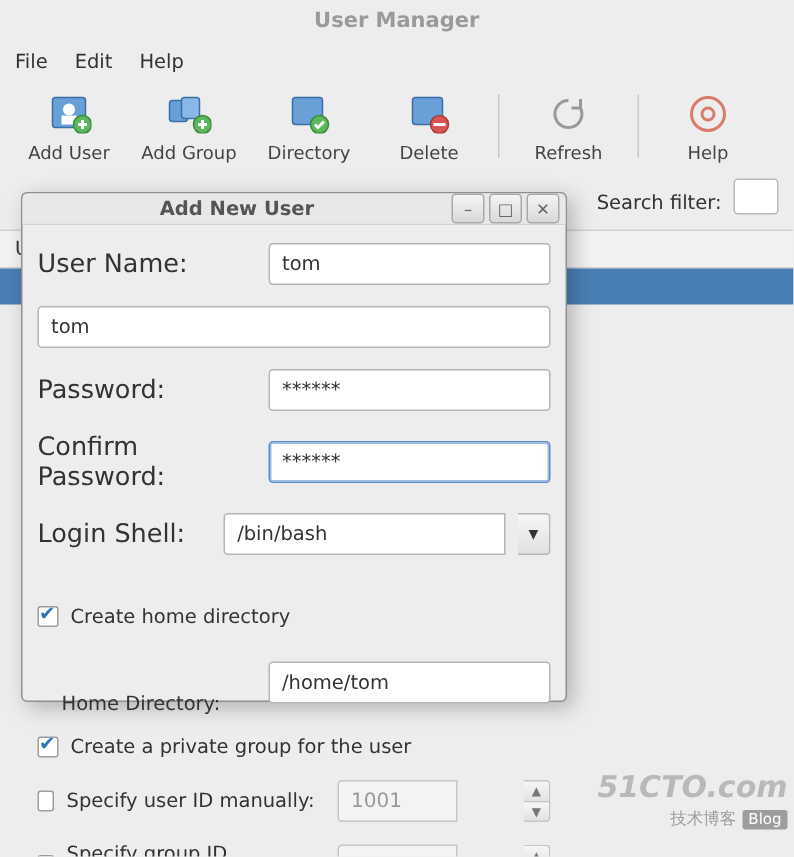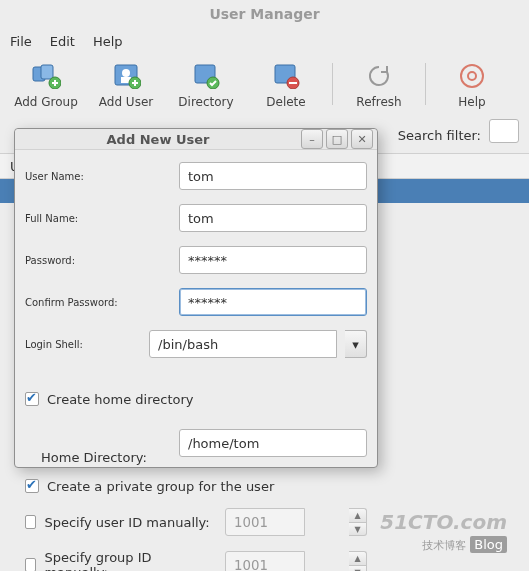--- a/index.html
+++ b/index.html
@@ -28,82 +28,82 @@
   box-shadow: 4px 4px 14px rgba(0,0,0,0.25);
   display: flex; flex-direction: column;
 }
 .titlebar { display: flex; align-items: center; height: 30px; background: #e8e8e8; border-bottom: 1px solid #d2d2d2; border-radius: 4px 4px 0 0; }
 .titlebar .title { flex: 1; text-align: center; font-weight: bold; color: #555; font-size: 13px; }
 .winbtns { display: flex; gap: 3px; padding-right: 4px; }
 .winbtn { width: 22px; height: 20px; background: linear-gradient(#f4f4f4,#d9d9d9); border: 1px solid #a9a9a9; border-radius: 3px; display: flex; align-items: center; justify-content: center; font-size: 11px; color: #666; cursor: default; }
 
 .dlg-body { padding: 12px 10px; display: flex; flex-direction: column; gap: 14px; }
 .field { display: flex; align-items: center; gap: 8px; }
-.field label { width: 150px; color: #333; font-size: 10px; }
+.field label { width: 150px; color: #333; font-size: 17px; }
 .txt { flex: 1; height: 28px; border: 1px solid #b5b5b5; border-radius: 3px; padding: 0 8px; background: #fff; font-size: 13px; color: #333; }
 .txt.focused { border: 1px solid #5a8fc5; box-shadow: 0 0 0 1px #9cbde0 inset; }
 .shell-row .txt { flex: 1; border-top-right-radius: 0; border-bottom-right-radius: 0; }
 .drop { width: 28px; height: 28px; border: 1px solid #b5b5b5; border-left: 0; border-radius: 0 3px 3px 0; background: linear-gradient(#f6f6f6,#e0e0e0); display: flex; align-items: center; justify-content: center; }
 
 .chk-row { display: flex; align-items: flex-start; gap: 8px; }
 .chk { width: 14px; height: 14px; border: 1px solid #9c9c9c; border-radius: 2px; background: #fff; position: relative; }
 .chk.checked::after { content: "✔"; position: absolute; left: 0; top: -3px; font-size: 13px; color: #2c72b8; }
 
 .sub-field { display: flex; align-items: center; gap: 8px; margin-left: 16px; }
 .sub-field label { width: 132px; margin-top: 29px; }
 .spin-row { display: flex; align-items: center; gap: 8px; }
 .spin-row .lbl2 { width: 220px; }
 .spin { display: flex; align-items: center; gap: 44px; }
 .spin input { width: 80px; height: 28px; border: 1px solid #c5c5c5; border-radius: 3px 0 0 3px; padding: 0 8px; color: #999; background: #f3f3f3; }
 .spin .btns { display: flex; flex-direction: column; }
 .spin .btns div { width: 18px; height: 14px; border: 1px solid #c5c5c5; border-left: 0; background: linear-gradient(#f6f6f6,#e2e2e2); display: flex; align-items: center; justify-content: center; font-size: 8px; color: #777; }
 .spin .btns div:first-child { border-radius: 0 3px 0 0; border-bottom: 0; }
 .spin .btns div:last-child { border-radius: 0 0 3px 0; }
 
-.watermark { position: absolute; right: 22px; bottom: 18px; text-align: right; }
+.watermark { position: absolute; right: 4px; bottom: 18px; text-align: right; }
 .watermark .wm1 { font-style: italic; font-weight: bold; font-size: 20px; color: #b9b9b9; }
 .watermark .wm2 { font-size: 11px; color: #9d9d9d; margin-top: 2px; }
-.watermark .badge { display: inline-block; background: #9d9d9d; color: #fff; font-size: 13px; padding: 1px 4px; border-radius: 2px; margin-left: 4px; font-style: normal; }
+.watermark .badge { display: inline-block; background: #9d9d9d; color: #fff; font-size: 10px; padding: 1px 4px; border-radius: 2px; margin-left: 4px; font-style: normal; }
 
 svg { display: block; }
 </style>
 </head>
 <body>
 
 <div class="app-title">User Manager</div>
 
 <div class="menubar">
   <span>File</span>
   <span>Edit</span>
   <span>Help</span>
 </div>
 
 <div class="toolbar">
-  <div class="tool">
-    <span class="ticon">
-      <svg width="30" height="26">
-          <rect x="2" y="4" width="12" height="14" rx="2" fill="#6aa0d8" stroke="#3a6fa5"></rect>
-          <rect x="10" y="2" width="12" height="14" rx="2" fill="#8ab8e6" stroke="#3a6fa5"></rect>
-          <circle cx="24" cy="20" r="6" fill="#5cb85c" stroke="#3a8a3a"></circle>
-          <path d="M24 17v6M21 20h6" stroke="#fff" stroke-width="2"></path>
-        </svg>
-    </span>
-    <span class="lbl">Add Group</span>
-  </div>
   <div class="tool">
     <span class="ticon">
       <svg width="30" height="26">
           <rect x="4" y="2" width="22" height="20" rx="2" fill="#6aa0d8" stroke="#3a6fa5"></rect>
           <circle cx="15" cy="10" r="4" fill="#fff"></circle>
           <rect x="10" y="14" width="10" height="6" fill="#fff"></rect>
           <circle cx="24" cy="20" r="6" fill="#5cb85c" stroke="#3a8a3a"></circle>
           <path d="M24 17v6M21 20h6" stroke="#fff" stroke-width="2"></path>
         </svg>
     </span>
     <span class="lbl">Add User</span>
+  </div>
+  <div class="tool">
+    <span class="ticon">
+      <svg width="30" height="26">
+          <rect x="2" y="4" width="12" height="14" rx="2" fill="#6aa0d8" stroke="#3a6fa5"></rect>
+          <rect x="10" y="2" width="12" height="14" rx="2" fill="#8ab8e6" stroke="#3a6fa5"></rect>
+          <circle cx="24" cy="20" r="6" fill="#5cb85c" stroke="#3a8a3a"></circle>
+          <path d="M24 17v6M21 20h6" stroke="#fff" stroke-width="2"></path>
+        </svg>
+    </span>
+    <span class="lbl">Add Group</span>
   </div>
   <div class="tool">
     <span class="ticon">
       <svg width="30" height="26">
           <rect x="4" y="2" width="20" height="18" rx="2" fill="#6aa0d8" stroke="#3a6fa5"></rect>
           <circle cx="22" cy="20" r="6" fill="#5cb85c" stroke="#3a8a3a"></circle>
           <path d="M19 20l2 2 4-4" stroke="#fff" stroke-width="2" fill="none"></path>
         </svg>
     </span>
     <span class="lbl">Directory</span>
@@ -165,21 +165,20 @@
         </div>
     </div>
   </div>
   <div class="dlg-body">
 
     <div class="field">
       <label>User Name:</label>
       <input class="txt" type="text" value="tom" style="">
     </div>
     <div class="field">
-      <label>Full Name:</label>
       <input class="txt" type="text" value="tom" style="">
     </div>
     <div class="field">
       <label>Password:</label>
       <input class="txt" type="text" value="******" style="">
     </div>
     <div class="field">
       <label>Confirm Password:</label>
       <input class="txt focused" type="text" value="******" style="">
     </div>

